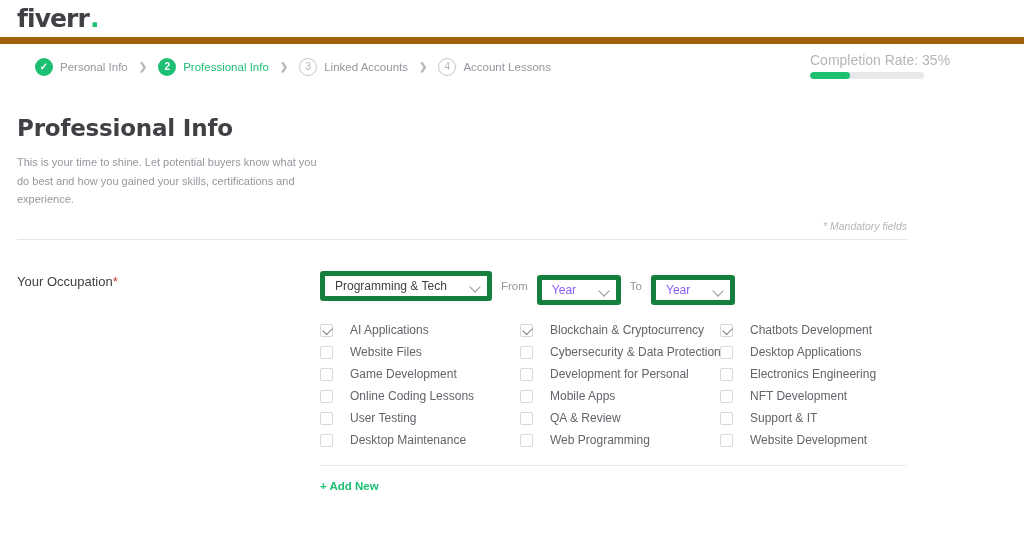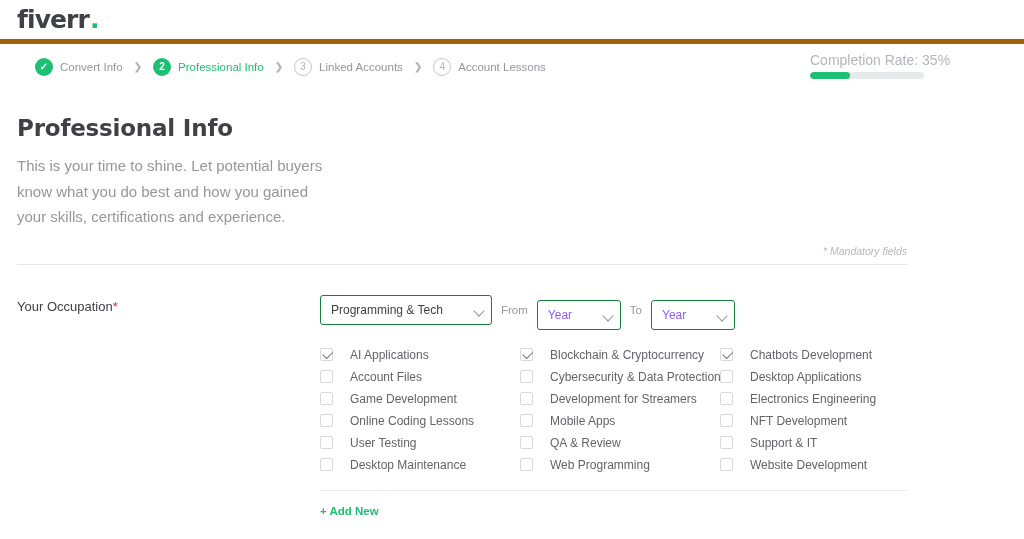--- a/index.html
+++ b/index.html
@@ -9,21 +9,21 @@
     height: 539px;
     background: #ffffff;
     font-family: "Liberation Sans", sans-serif;
     color: #404145;
     overflow: hidden;
   }
 
   
   .topbar {
     height: 44px;
-    border-bottom: 5px solid #a16207;
+    border-bottom: 7px solid #a16207;
     display: flex;
     align-items: center;
     padding-left: 17px;
   }
   .logo {
     font-family: "DejaVu Sans", sans-serif;
     font-size: 25px;
     font-weight: 700;
     letter-spacing: -0.9px;
     color: #404145;
@@ -126,21 +126,21 @@
   }
   .page-title {
     font-family: "DejaVu Sans", sans-serif;
     font-size: 23px;
     font-weight: 700;
     color: #404145;
     margin: 26px 0 0 0;
     letter-spacing: -0.2px;
   }
   .page-desc {
-    font-size: 15px;
+    font-size: 11px;
     line-height: 1.7;
     color: #95979d;
     margin-top: 12px;
     max-width: 310px;
   }
   .mandatory {
     text-align: right;
     font-size: 10.5px;
     font-style: italic;
     color: #b5b6ba;
@@ -169,21 +169,21 @@
   .req { color: #c0392b; }
 
   .controls { flex: 1; }
 
   .select-line {
     display: flex;
     align-items: center;
   }
   .select {
     position: relative;
-    border: 1px solid #15803d;
+    border: 5px solid #15803d;
     border-radius: 3px;
     background: #fff;
     height: 30px;
     display: flex;
     align-items: center;
     padding: 0 26px 0 10px;
     font-size: 12px;
     color: #404145;
     cursor: pointer;
     user-select: none;
@@ -276,21 +276,21 @@
     <span>fiverr</span>
     <span class="logo-dot">.</span>
   </div>
 </div>
 
 <div class="stepper-row">
   <div class="stepper">
 
     <div class="step">
       <div class="step-bullet done">✓</div>
-      <div class="step-label">Convert Info</div>
+      <div class="step-label">Personal Info</div>
     </div>
     <div class="step-sep">❯</div>
 
     <div class="step">
       <div class="step-bullet current">2</div>
       <div class="step-label active">Professional Info</div>
     </div>
     <div class="step-sep">❯</div>
 
     <div class="step">
@@ -351,21 +351,21 @@
 
 
       <div class="skills-grid" id="skills-grid">
           <div>
             <div class="skill">
               <span class="checkbox checked"></span>
               <span class="skill-label">AI Applications</span>
             </div>
             <div class="skill">
               <span class="checkbox"></span>
-              <span class="skill-label">Account Files</span>
+              <span class="skill-label">Website Files</span>
             </div>
             <div class="skill">
               <span class="checkbox"></span>
               <span class="skill-label">Game Development</span>
             </div>
             <div class="skill">
               <span class="checkbox"></span>
               <span class="skill-label">Online Coding Lessons</span>
             </div>
             <div class="skill">
@@ -381,21 +381,21 @@
             <div class="skill">
               <span class="checkbox checked"></span>
               <span class="skill-label">Blockchain &amp; Cryptocurrency</span>
             </div>
             <div class="skill">
               <span class="checkbox"></span>
               <span class="skill-label">Cybersecurity &amp; Data Protection</span>
             </div>
             <div class="skill">
               <span class="checkbox"></span>
-              <span class="skill-label">Development for Streamers</span>
+              <span class="skill-label">Development for Personal</span>
             </div>
             <div class="skill">
               <span class="checkbox"></span>
               <span class="skill-label">Mobile Apps</span>
             </div>
             <div class="skill">
               <span class="checkbox"></span>
               <span class="skill-label">QA &amp; Review</span>
             </div>
             <div class="skill">

